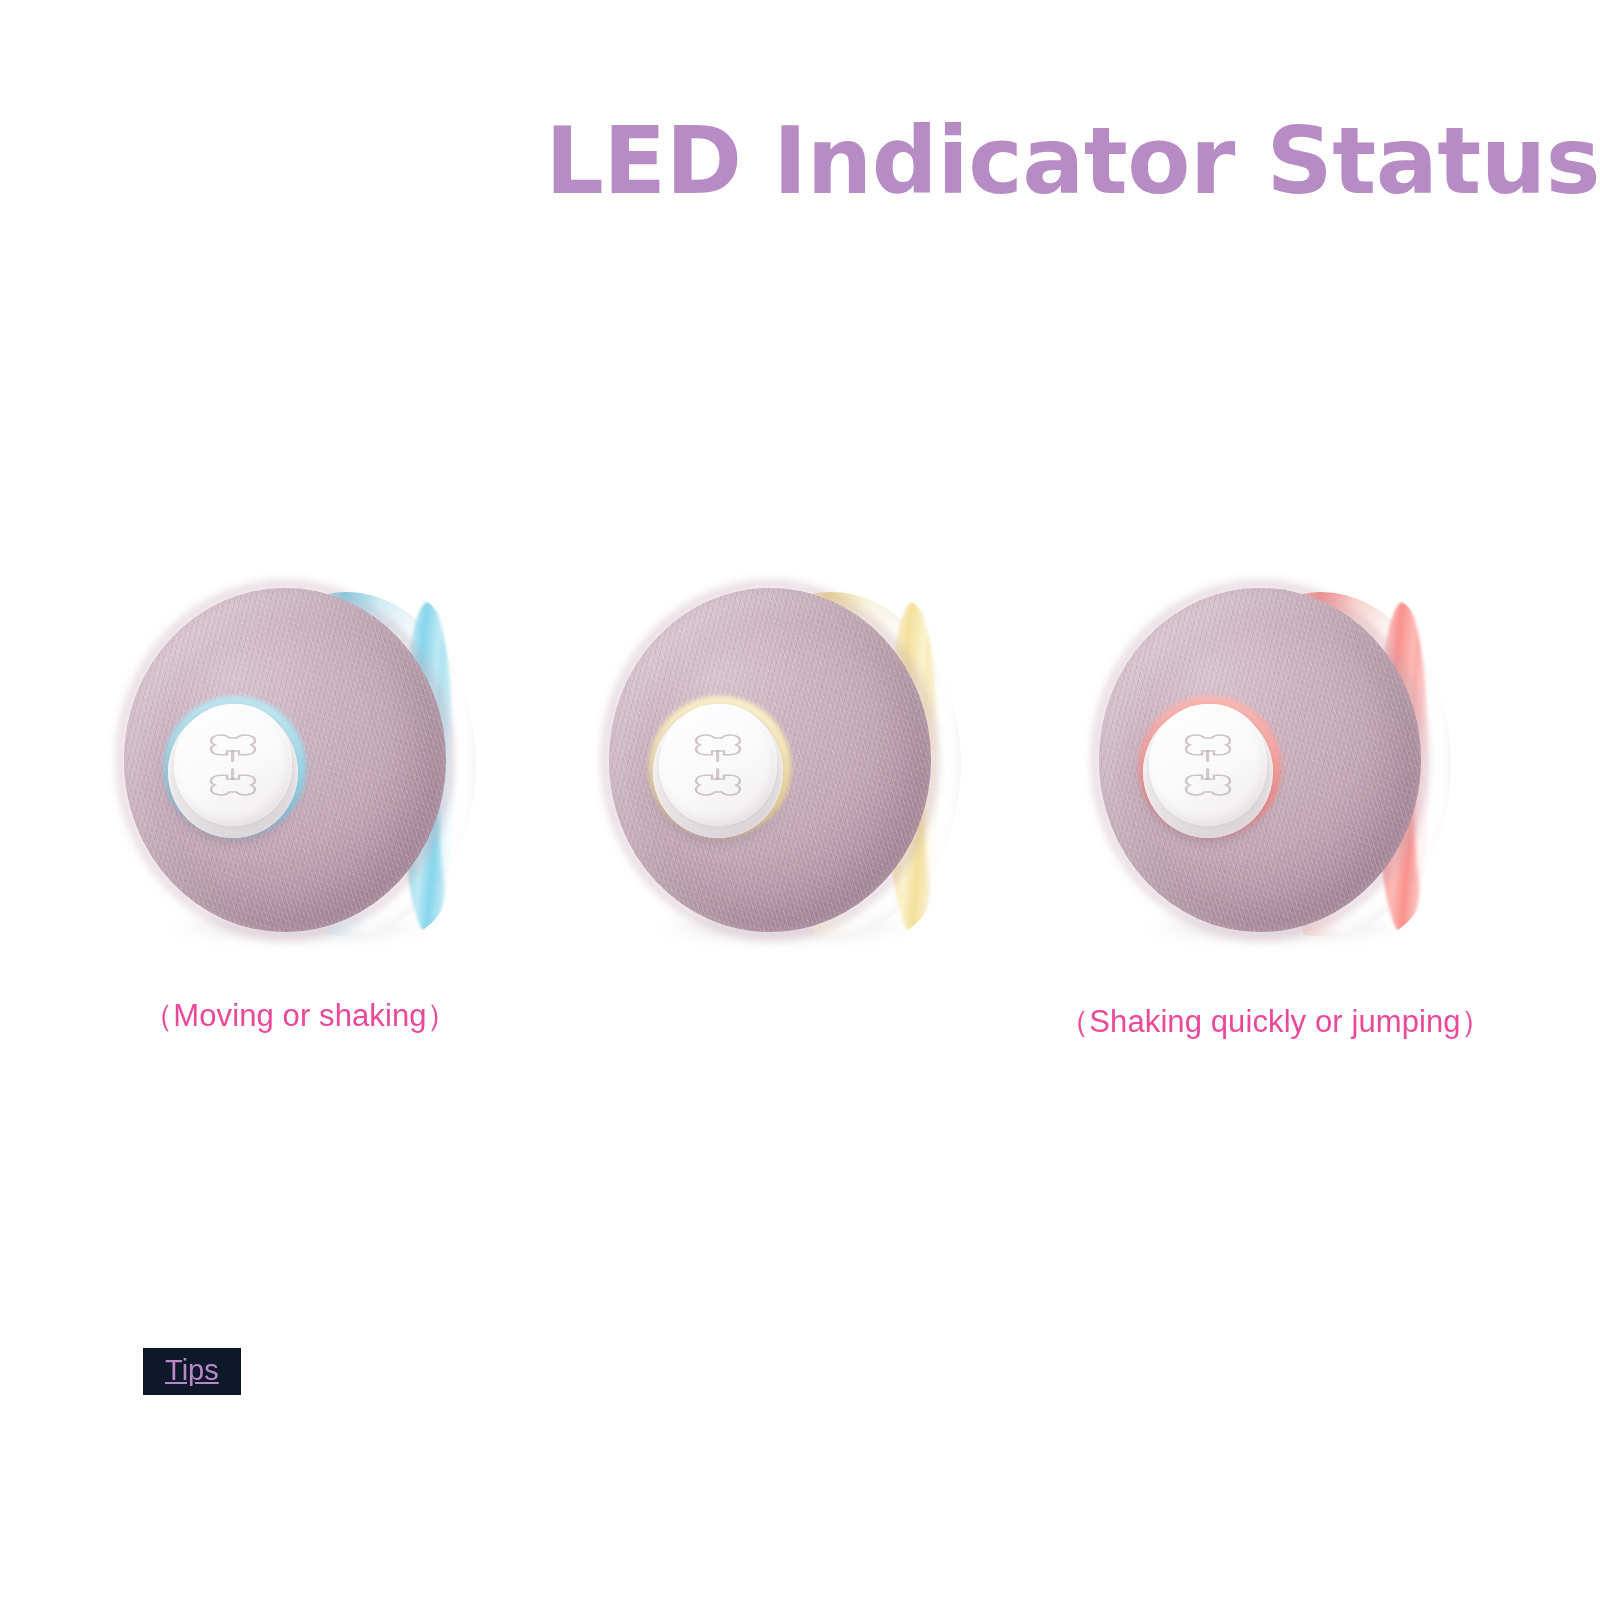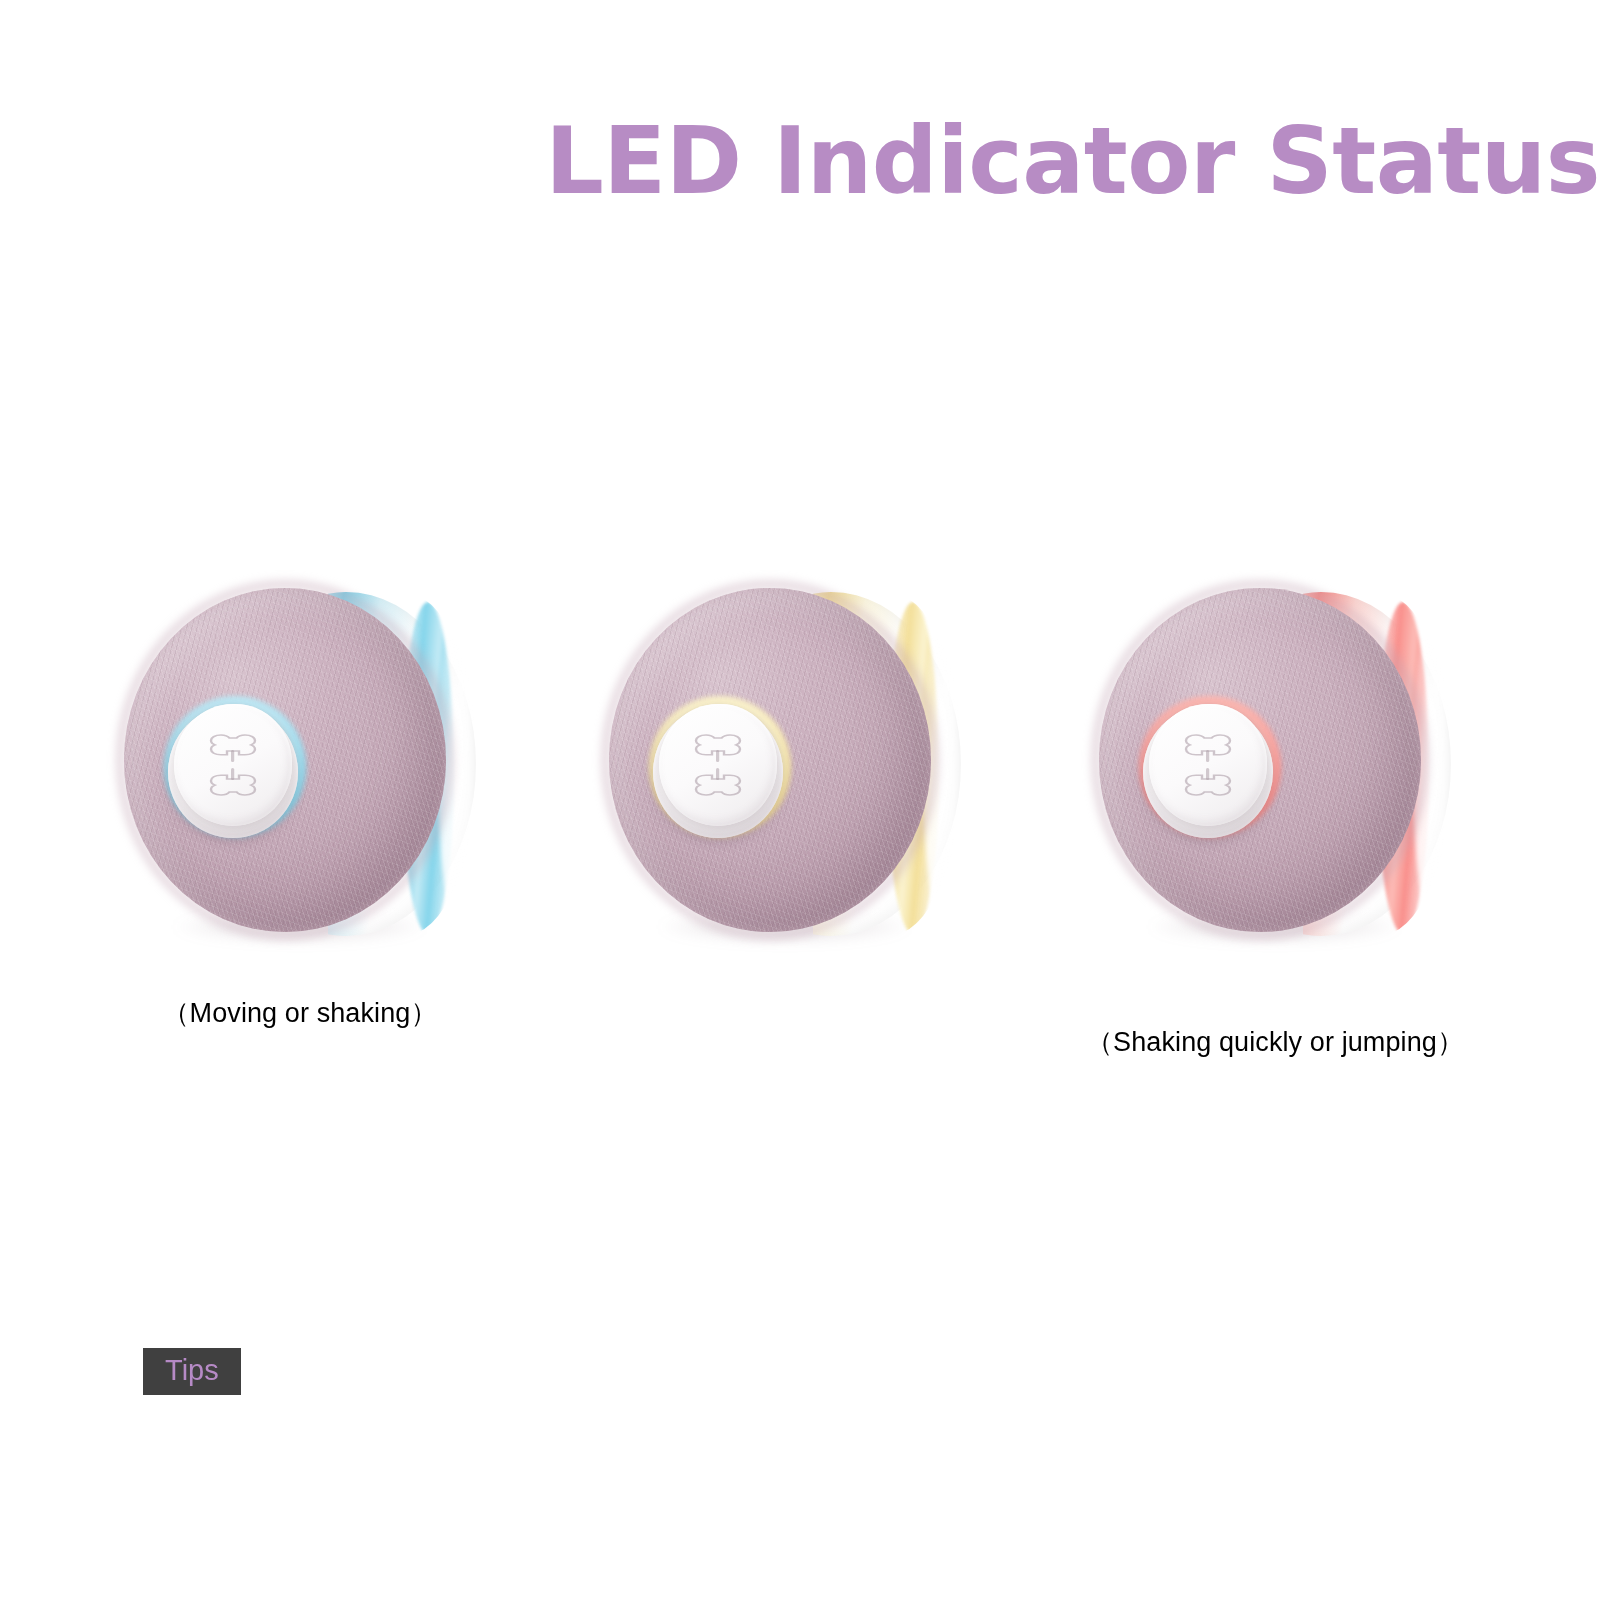--- a/index.html
+++ b/index.html
@@ -208,49 +208,50 @@
   .caption{
     position:absolute;
     top:0;
     width:460px;
     text-align:center;
   }
   .caption.c0{ left:70px; }
   .caption.c1{ left:555px; }
   .caption.c2{ left:1045px; }
   .caption.c1 .cap-sub{ margin-top:16px; }
-  .caption.c2 .cap-sub{ margin-top:39px; }
+  .caption.c2 .cap-sub{ margin-top:16px; }
 
   .cap-title{
     font-size:46px;
     font-weight:bold;
     color:#3a3a3a;
     letter-spacing:0.2px;
   }
   .cap-sub{
     margin-top:10px;
-    font-size:27px;
-    color:#000000;
+    font-size:31px;
+    color:#ec4899;
     letter-spacing:0.1px;
   }
 
   
   .tips-row{
     position:absolute;
     left:143px; top:1348px;
     display:flex;
     align-items:center;
   }
   .tips-badge{
     display:inline-block;
-    background:#404040;
+    background:#0f172a;
     color:#b68ac6;
     font-size:29px;
     padding:8px 22px 10px 22px;
     line-height:1;
+    text-decoration:underline;
   }
   .tips-text{
     margin-left:42px;
     font-size:30px;
     color:#333333;
     white-space:nowrap;
   }
 </style>
 </head>
 <body>

